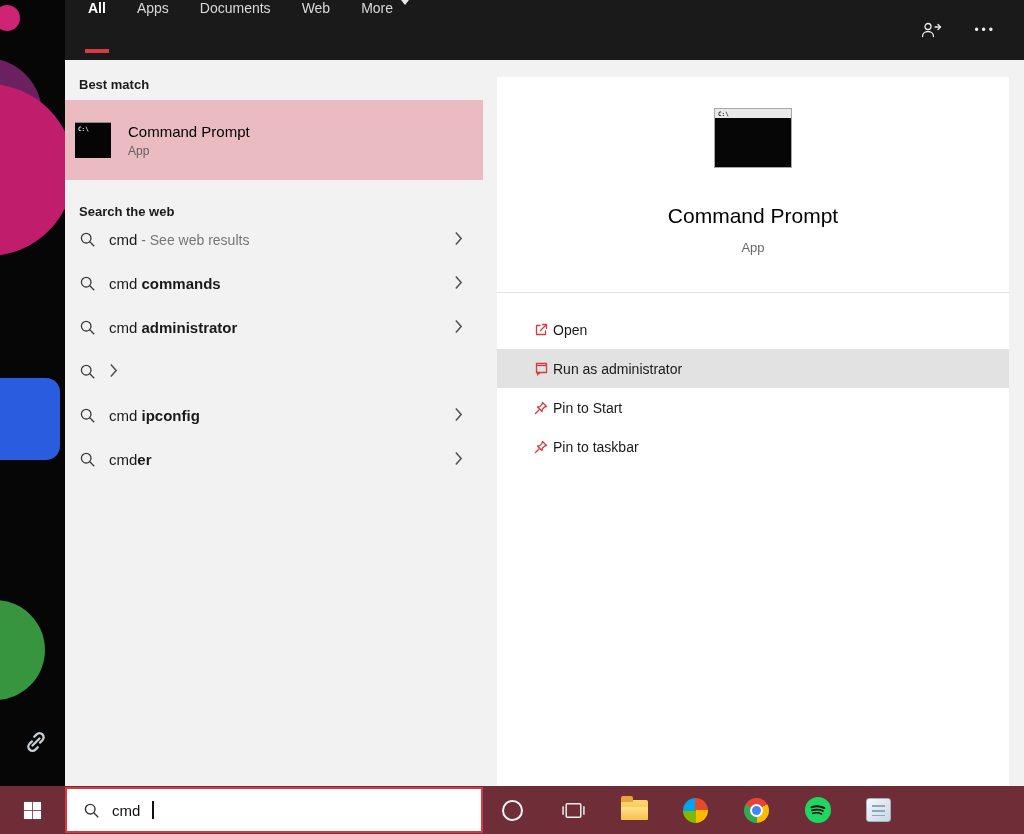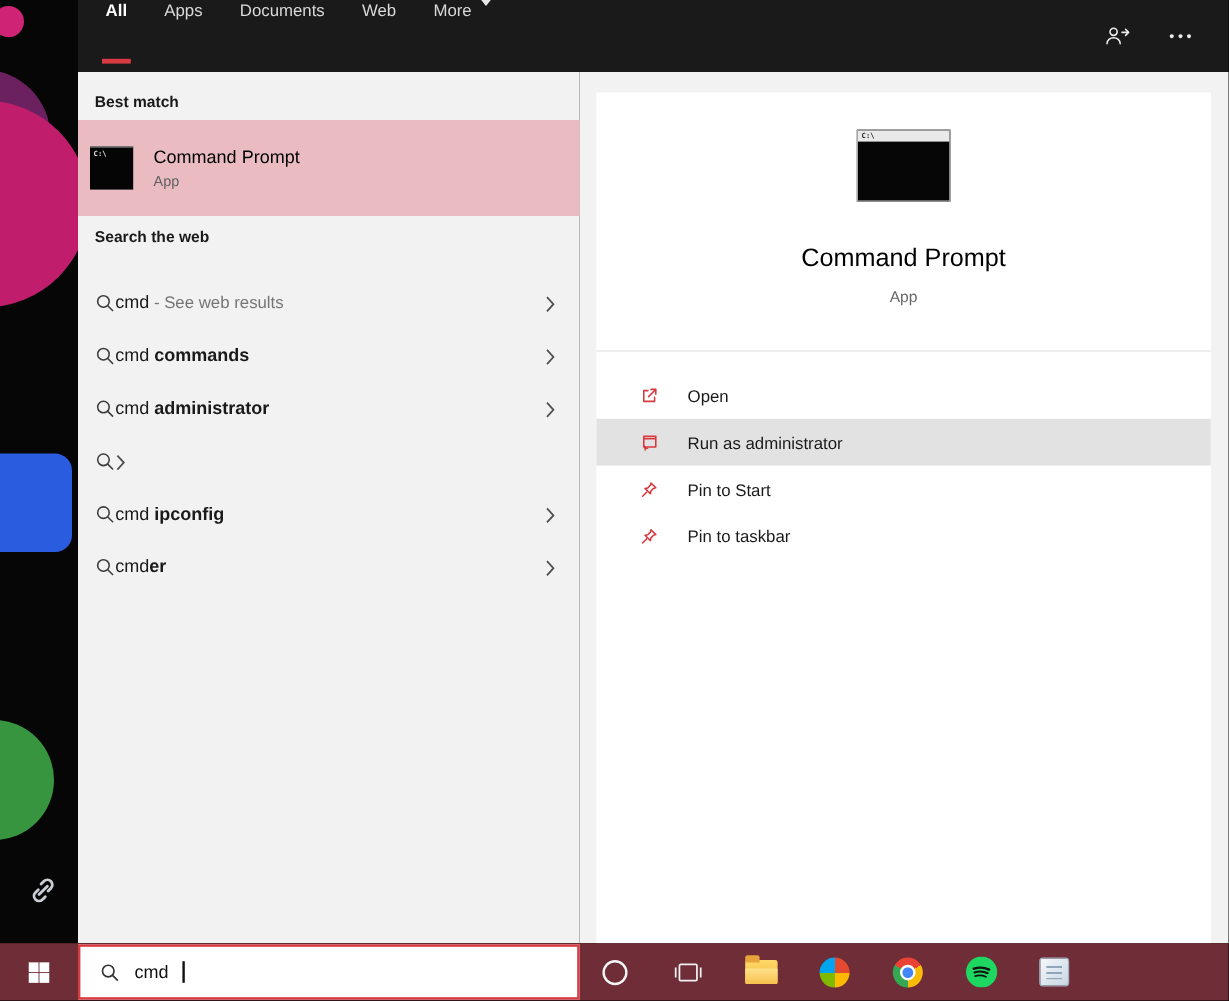--- a/index.html
+++ b/index.html
@@ -29,47 +29,47 @@
            border-top:5px solid #e8e8e8; margin-left:8px; }
   .topbar-right { margin-left:auto; display:flex; align-items:center; gap:32px; padding-right:28px; color:#ececec; }
   .topbar-right svg { display:block; }
   .ellipsis { font-size:12px; letter-spacing:3px; color:#ececec; }
 
   
   .left-panel { position:absolute; left:65px; top:60px; width:418px; height:726px;
                 background:var(--panel,#f2f2f2); overflow:hidden; }
   .section-header { font-size:13px; font-weight:700; color:#1a1a1a; padding:0 14px; height:18px; line-height:18px; }
   .hdr-best { margin-top:16px; }
-  .hdr-web { margin-top:9px; }
+  .hdr-web { margin-top:23px; }
   .best-match { margin-top:6px; height:80px; display:flex; align-items:center; padding-left:10px; gap:17px;
                 background:var(--highlight,#eabcc1); cursor:default; }
   .cmd-icon-sm { width:36px; height:36px; background:#050505; border-top:1px solid #8a8a8a; position:relative; flex:0 0 auto; }
   .cmd-icon-sm .glyph { position:absolute; top:2px; left:3px; font:700 6px "DejaVu Sans Mono",monospace; color:#e6e6e6; }
   .bm-title { font-size:15px; color:#000; }
   .bm-sub { font-size:12px; color:#5f5f5f; margin-top:4px; }
 
   .suggestions { list-style:none; margin-top:10px; }
-  .sugg { height:44px; display:flex; align-items:flex-end; padding:0 20px 0 14px; cursor:default; }
+  .sugg { height:44px; display:flex; align-items:flex-start; padding:0 20px 0 14px; gap:13px; cursor:default; }
   .mag { display:flex; color:#3c3c3c; flex:0 0 auto; }
   .sugg-text { font-size:15px; color:#1a1a1a; flex:1; white-space:nowrap; overflow:hidden; }
   .sugg-text .bold { font-weight:700; }
   .sugg-text .note { font-size:14px; color:#757575; }
   .chev { display:flex; color:#505050; flex:0 0 auto; }
 
   
   .right-panel { position:absolute; left:483px; top:60px; width:541px; height:726px; background:var(--panel,#f2f2f2); }
   .card { position:absolute; left:14px; top:17px; right:15px; bottom:0; background:#fff; text-align:center; }
   .cmd-icon-lg { width:78px; height:60px; margin:31px auto 0; background:#060606; border:1px solid #a8a8a8; text-align:left; }
   .cmd-icon-lg .titlebar { height:9px; background:#e9e9e9; font:700 6px "DejaVu Sans Mono",monospace;
                            color:#222; line-height:9px; padding-left:3px; }
   .app-title { font-size:21px; font-weight:400; color:#000; margin-top:36px; }
   .app-sub { font-size:13px; color:#666; margin-top:12px; }
   .divider { border:none; border-top:1px solid #e3e3e3; margin-top:37px; }
   .actions { list-style:none; padding-top:17px; text-align:left; }
-  .action { height:39px; display:flex; align-items:center; padding-left:36px; gap:24px; font-size:14px; color:#1a1a1a; cursor:default; }
+  .action { height:39px; display:flex; align-items:center; padding-left:36px; gap:4px; font-size:14px; color:#1a1a1a; cursor:default; }
   .action.hl { background:var(--action_highlight,#e2e2e2); }
   .aicon { display:flex; color:var(--accent,#d83a41); flex:0 0 auto; }
 
   
   .taskbar { position:absolute; left:0; top:786px; width:1024px; height:48px; background:var(--taskbar,#6e2d37); }
   .start { position:absolute; left:0; top:0; width:65px; height:48px; display:flex; align-items:center; justify-content:center; }
   .searchbox { position:absolute; left:65px; top:1px; width:418px; height:46px; background:#fff;
                border:2px solid var(--accent,#d83a41); display:flex; align-items:center; padding-left:16px; gap:12px; }
   .searchbox .mag { color:#333; }
   .sb-text { font-size:15px; color:#111; }

